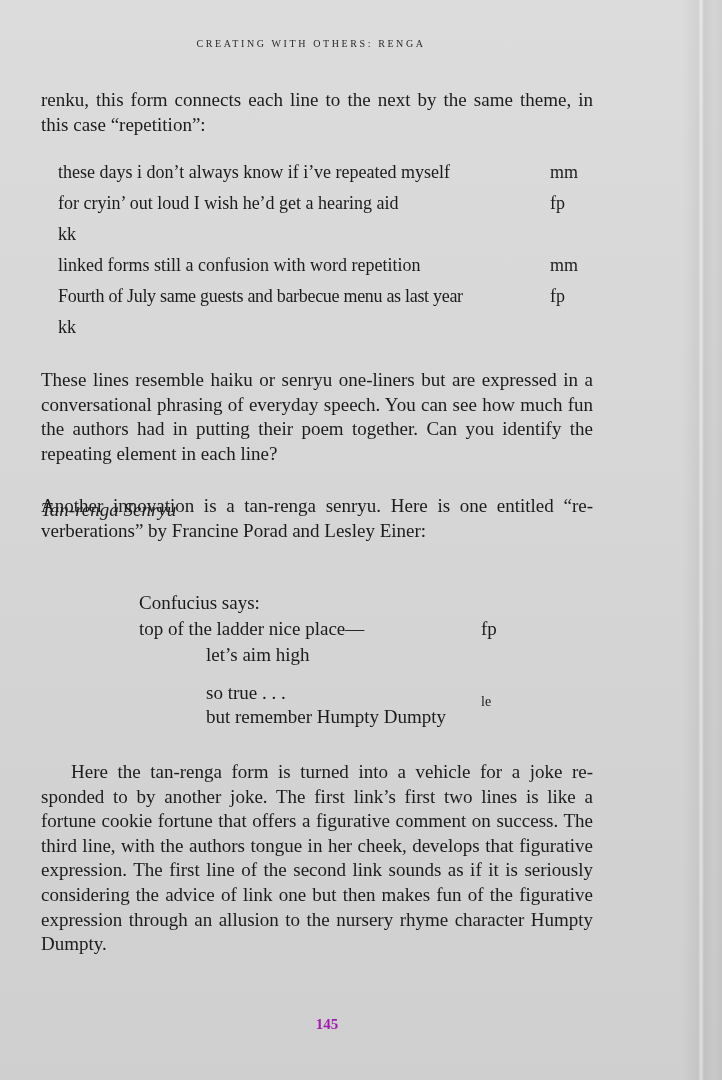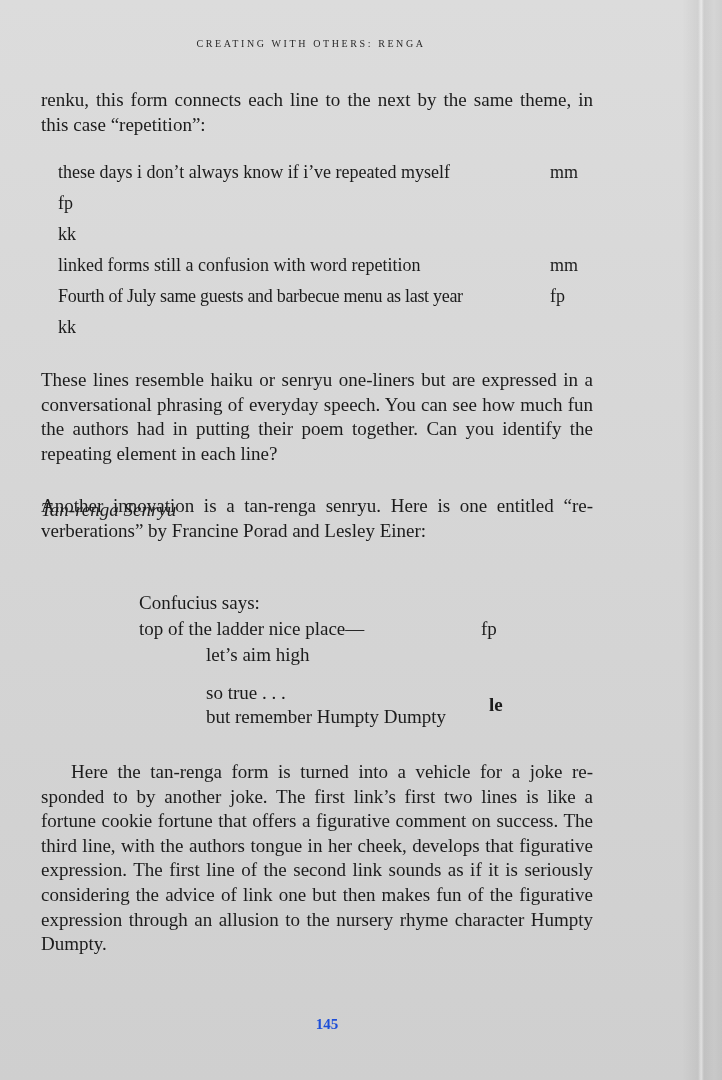--- a/index.html
+++ b/index.html
@@ -28,40 +28,41 @@
     .poem-row { display: flex; justify-content: space-between; white-space: nowrap; }
     .poem-row .ini { width: 38px; text-align: left; }
     .subhead {
       position: absolute; left: 41px; top: 498px;
       font-size: 19px; font-style: italic; line-height: 24px;
     }
     .tanrenga { position: absolute; left: 139px; top: 592px; width: 380px; font-size: 19px; }
     .tr-line { position: absolute; white-space: nowrap; }
     .page-number {
       position: absolute; top: 1016px; left: 0; width: 654px; text-align: center;
-      font-size: 15px; font-weight: bold; color: #1d4ed8;
+      font-size: 15px; font-weight: bold; color: #a21caf;
     }
   </style>
 </head>
 <body>
 
 <div class="edge"></div>
 
 <div class="running-head">CREATING WITH OTHERS: RENGA</div>
 
 <p class="para" style="top:88px;">
   <span>renku, this form connects each line to the next by the same theme, in this case “repetition”:</span>
 </p>
 
 <div class="poem" style="top:157px;">
   <div class="poem-row">
     <span>these days i don’t always know if i’ve repeated myself</span>
     <span class="ini">mm</span>
   </div>
   <div class="poem-row">
+    <span>for cryin’ out loud I wish he’d get a hearing aid</span>
     <span class="ini">fp</span>
   </div>
   <div class="poem-row">
     <span class="ini">kk</span>
   </div>
   <div class="poem-row">
     <span>linked forms still a confusion with word repetition</span>
     <span class="ini">mm</span>
   </div>
   <div class="poem-row">
@@ -83,20 +84,20 @@
   <span>Another innovation is a tan-renga senryu. Here is one entitled “re-verberations” by Francine Porad and Lesley Einer:</span>
 </p>
 
 <div class="tanrenga">
   <div class="tr-line" style="top:0px; left:0px;">Confucius says:</div>
   <div class="tr-line" style="top:26px; left:0px;">top of the ladder nice place—</div>
   <div class="tr-line" style="top:26px; left:342px;">fp</div>
   <div class="tr-line" style="top:52px; left:67px;">let’s aim high</div>
   <div class="tr-line" style="top:90px; left:67px;">so true . . .</div>
   <div class="tr-line" style="top:114px; left:67px;">but remember Humpty Dumpty</div>
-  <div class="tr-line" style="top:102px; left:350px; font-size:19px;font-weight:bold;">le</div>
+  <div class="tr-line" style="top:102px; left:342px; font-size:14px;">le</div>
 </div>
 
 <p class="para" style="top:760px; text-indent:30px;">
   <span>Here the tan-renga form is turned into a vehicle for a joke re-sponded to by another joke. The first link’s first two lines is like a fortune cookie fortune that offers a figurative comment on success. The third line, with the authors tongue in her cheek, develops that figurative expression. The first line of the second link sounds as if it is seriously considering the advice of link one but then makes fun of the figurative expression through an allusion to the nursery rhyme character Humpty Dumpty.</span>
 </p>
 
 <div class="page-number">145</div>
 
 </body></html>

